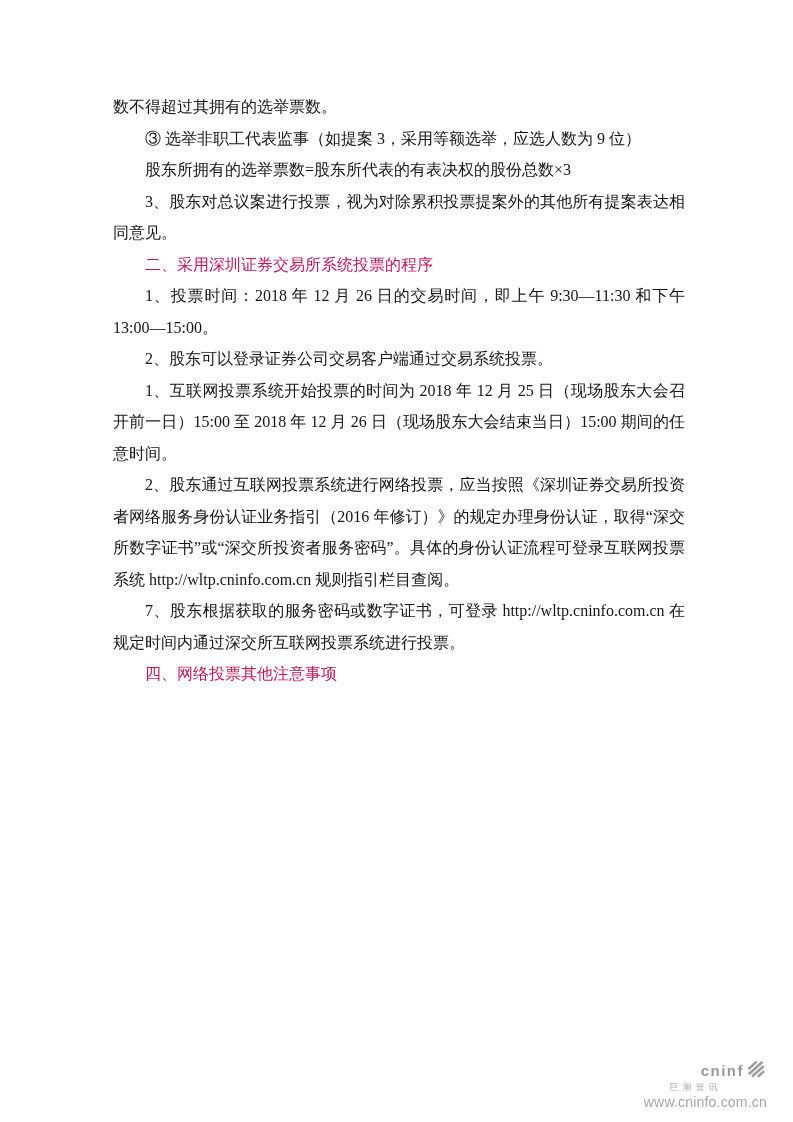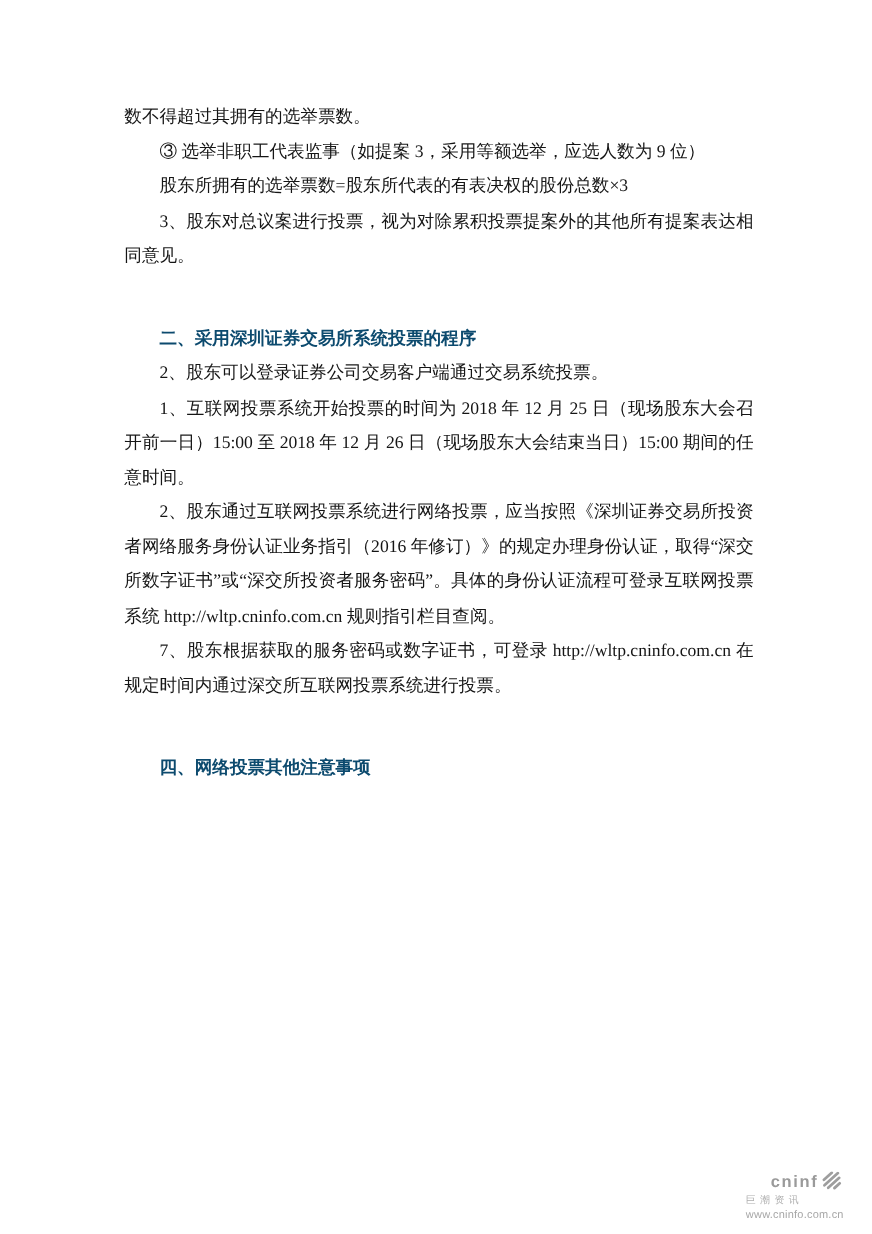--- a/index.html
+++ b/index.html
@@ -28,30 +28,29 @@
     text-align: justify;
     word-break: normal;
   }
   .content p {
     margin: 0;
     padding: 0;
   }
   p.indent { text-indent: 2em; }
   p.heading {
     text-indent: 2em;
-    font-weight: 700;
+    font-weight: 400;
     font-family: "Liberation Sans", "DejaVu Sans", sans-serif;
-    color: #0c4a6e;
-    margin-top: 44px;
+    color: #be185d;
   }
   .footer {
     position: absolute;
     right: 4px;
     bottom: 12px;
-    text-align: left;
+    text-align: center;
     font-family: "Liberation Sans", "DejaVu Sans", sans-serif;
     color: #9e9e9e;
     line-height: 1.1;
   }
   .brand-row {
     display: flex;
     align-items: center;
     justify-content: flex-end;
     gap: 3px;
   }
@@ -63,37 +62,38 @@
   }
   .brand-icon { display: inline-block; }
   .brand-cn {
     font-size: 9px;
     letter-spacing: 4px;
     color: #adadad;
     margin-top: 1px;
     padding-right: 20px;
   }
   .brand-url {
-    font-size: 10px;
+    font-size: 14px;
     color: #a6a6a6;
     letter-spacing: 0.2px;
     margin-top: 2px;
   }
 </style>
 </head>
 <body>
 
 <div class="page">
 
   <main class="content">
     <p class="para">数不得超过其拥有的选举票数。</p>
     <p class="para indent">③ 选举非职工代表监事（如提案 3，采用等额选举，应选人数为 9 位）</p>
     <p class="para indent">股东所拥有的选举票数=股东所代表的有表决权的股份总数×3</p>
     <p class="para indent">3、股东对总议案进行投票，视为对除累积投票提案外的其他所有提案表达相同意见。</p>
     <p class="heading">二、采用深圳证券交易所系统投票的程序</p>
+    <p class="para indent">1、投票时间：2018 年 12 月 26 日的交易时间，即上午 9:30—11:30 和下午 13:00—15:00。</p>
     <p class="para indent">2、股东可以登录证券公司交易客户端通过交易系统投票。</p>
     <p class="para indent">1、互联网投票系统开始投票的时间为 2018 年 12 月 25 日（现场股东大会召开前一日）15:00 至 2018 年 12 月 26 日（现场股东大会结束当日）15:00 期间的任意时间。</p>
     <p class="para indent">2、股东通过互联网投票系统进行网络投票，应当按照《深圳证券交易所投资者网络服务身份认证业务指引（2016 年修订）》的规定办理身份认证，取得“深交所数字证书”或“深交所投资者服务密码”。具体的身份认证流程可登录互联网投票系统 http://wltp.cninfo.com.cn 规则指引栏目查阅。</p>
     <p class="para indent">7、股东根据获取的服务密码或数字证书，可登录 http://wltp.cninfo.com.cn 在规定时间内通过深交所互联网投票系统进行投票。</p>
     <p class="heading">四、网络投票其他注意事项</p>
   </main>
 
   <div class="footer">
     <div class="brand-row">
       <span class="brand-name">cninf</span>

